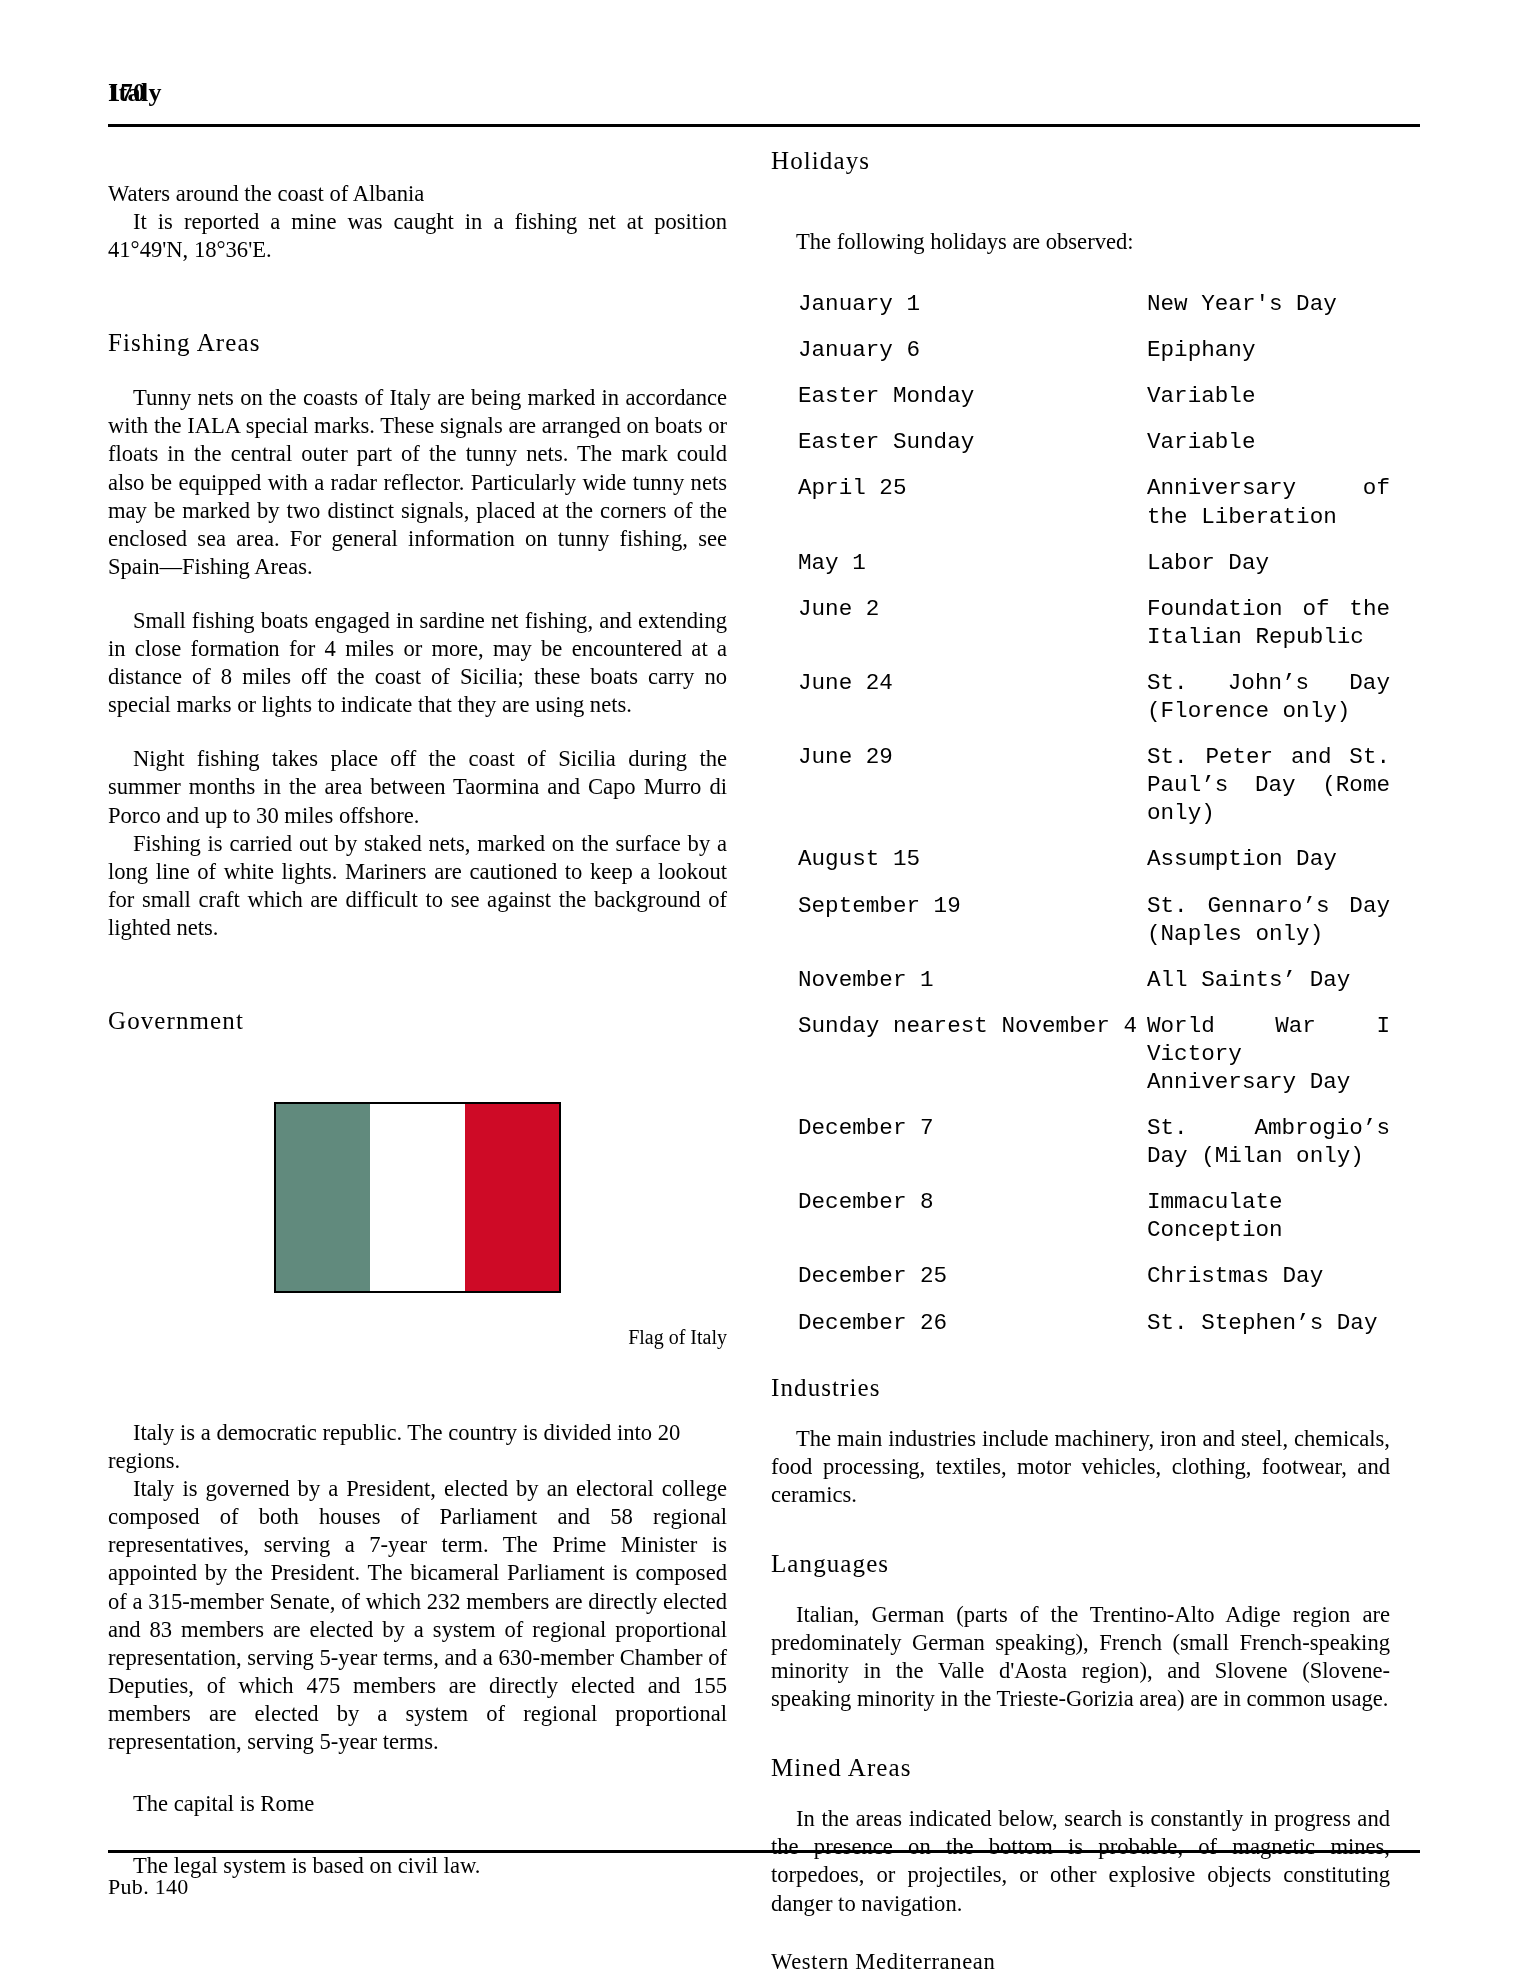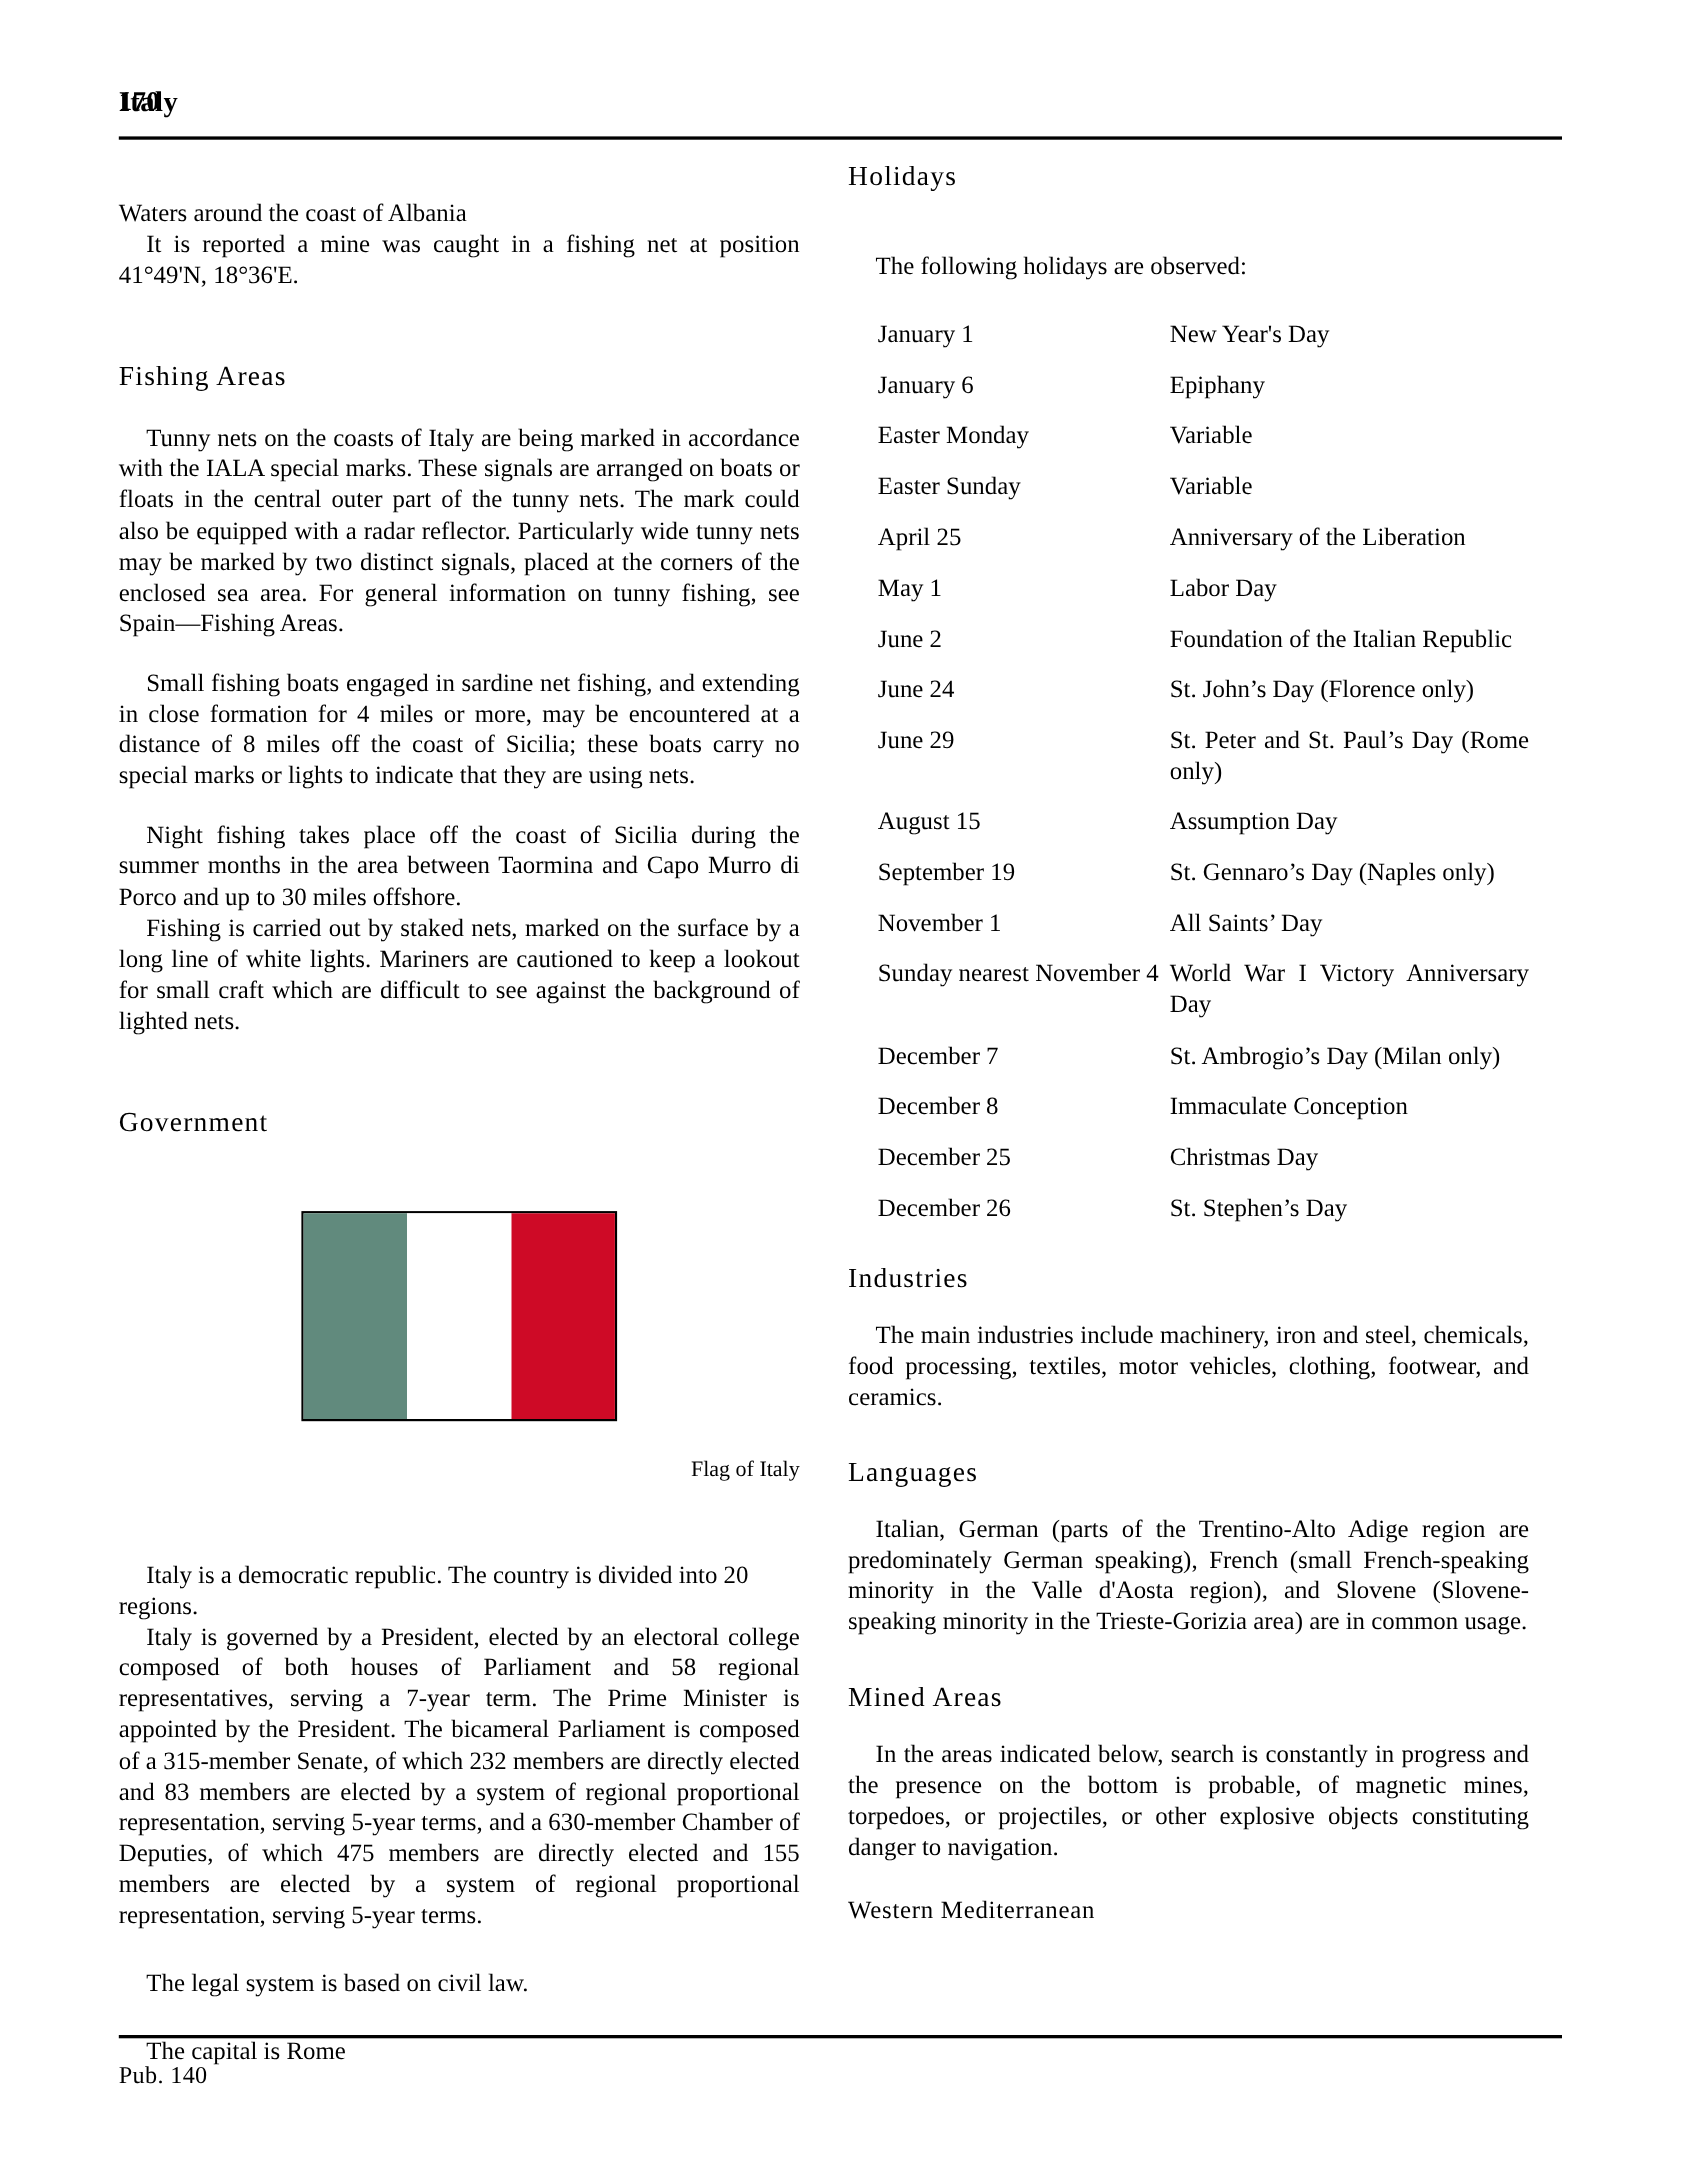--- a/index.html
+++ b/index.html
@@ -146,20 +146,21 @@
     border-collapse: collapse;
     margin-left: 27px;
     width: 592px;
     font-size: 22.6px;
     line-height: 28.1px;
   }
   table.holidays td {
     vertical-align: top;
     padding: 0 0 18px 0;
     text-align: left;
+    font-family: Liberation Mono, monospace;
   }
   table.holidays td.date {
     width: 255px;
     padding-right: 10px;
     white-space: nowrap;
   }
   table.holidays td.name {
     width: 327px;
     text-align: justify;
     text-justify: inter-word;
@@ -215,22 +216,22 @@
       <div class="flag" style="border-color: rgb(0, 0, 0);">
         <span style="background: rgb(97, 138, 125);"></span><span style="background: rgb(255, 255, 255);"></span><span style="background: rgb(206, 10, 38);"></span>
       </div>
       <div class="flag-caption">Flag of Italy</div>
     </div>
 
     <div class="sp-34"></div>
 
     <p class="ind nojust">Italy is a democratic republic. The country is divided into 20 regions.</p>
     <p class="ind">Italy is governed by a President, elected by an electoral college composed of both houses of Parliament and 58 regional representatives, serving a 7-year term. The Prime Minister is appointed by the President. The bicameral Parliament is composed of a 315-member Senate, of which 232 members are directly elected and 83 members are elected by a system of regional proportional representation, serving 5-year terms, and a 630-member Chamber of Deputies, of which 475 members are directly elected and 155 members are elected by a system of regional proportional representation, serving 5-year terms.</p>
+    <p class="ind nojust">The capital is Rome</p>
     <p class="ind nojust">The legal system is based on civil law.</p>
-    <p class="ind nojust">The capital is Rome</p>
   </div>
 
   <div class="col col-right">
 
     <h2 class="h2">Holidays</h2>
     <div class="sp-18"></div>
     <p class="ind nojust">The following holidays are observed:</p>
 
     <div class="sp-34"></div>
 

